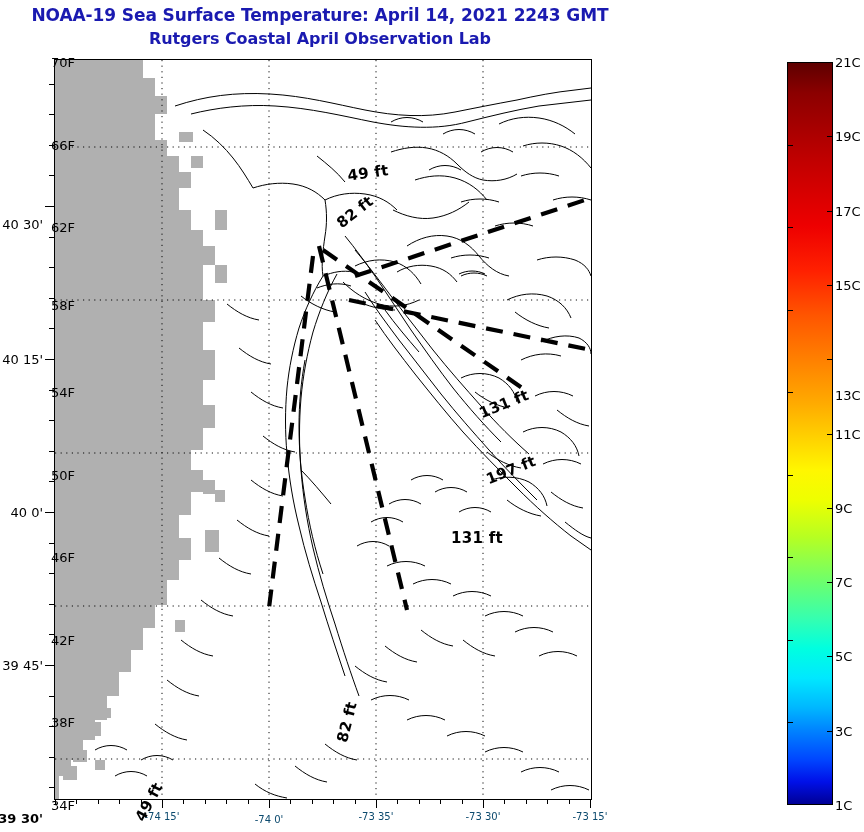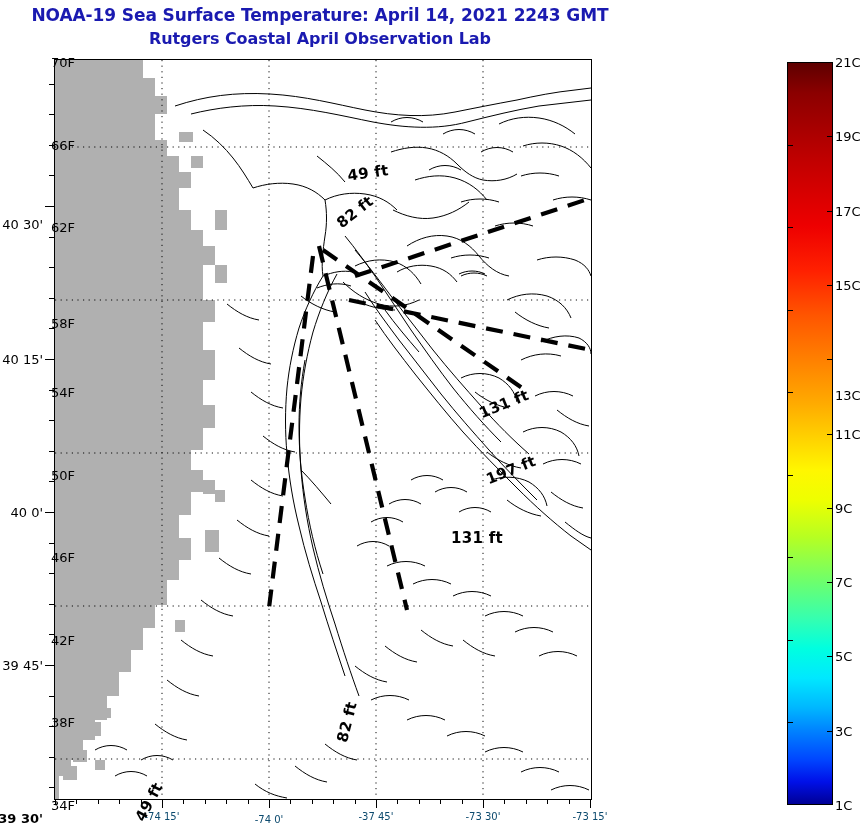--- a/index.html
+++ b/index.html
@@ -324,21 +324,21 @@
       <div class="tick tick-x" style="left: 440.2px; top: 799px;"></div>
       <div class="tick tick-x" style="left: 461.6px; top: 799px;"></div>
       <div class="tick tick-x major" style="left: 483px; top: 799px;"></div>
       <div class="tick tick-x" style="left: 504.4px; top: 799px;"></div>
       <div class="tick tick-x" style="left: 525.8px; top: 799px;"></div>
       <div class="tick tick-x" style="left: 547.2px; top: 799px;"></div>
       <div class="tick tick-x" style="left: 568.6px; top: 799px;"></div>
       <div class="tick tick-x major" style="left: 590px; top: 799px;"></div>
       <div class="xlabel" style="left: 162px; top: 811px;">-74 15'</div>
       <div class="xlabel" style="left: 269px; top: 814px;">-74 0'</div>
-      <div class="xlabel" style="left: 376px; top: 811px;">-37 45'</div>
+      <div class="xlabel" style="left: 376px; top: 811px;">-73 35'</div>
       <div class="xlabel" style="left: 483px; top: 811px;">-73 30'</div>
       <div class="xlabel" style="left: 590px; top: 811px;">-73 15'</div>
     </div>
 
   <div id="y-axis">
       <div class="tick tick-y" style="left: 49px; top: 83.6px;"></div>
       <div class="tick tick-y" style="left: 49px; top: 114.2px;"></div>
       <div class="tick tick-y" style="left: 49px; top: 144.8px;"></div>
       <div class="tick tick-y" style="left: 49px; top: 175.4px;"></div>
       <div class="tick tick-y major" style="left: 45px; top: 206px;"></div>
@@ -380,21 +380,21 @@
 
   <div id="colorbar-wrap">
     <div id="colorbar"></div>
   </div>
   <div id="cb-labels">
       <div class="cb-lab-f" style="top: 62px;">70F</div>
       <div class="cb-lab-f" style="top: 144.556px;">66F</div>
       <div class="cb-tick" style="left: 787px; top: 144.556px; position: absolute;"></div>
       <div class="cb-lab-f" style="top: 227.111px;">62F</div>
       <div class="cb-tick" style="left: 787px; top: 227.111px; position: absolute;"></div>
-      <div class="cb-lab-f" style="top: 323px;">58F</div>
+      <div class="cb-lab-f" style="top: 305px;">58F</div>
       <div class="cb-tick" style="left: 787px; top: 309.667px; position: absolute;"></div>
       <div class="cb-lab-f" style="top: 392.222px;">54F</div>
       <div class="cb-tick" style="left: 787px; top: 392.222px; position: absolute;"></div>
       <div class="cb-lab-f" style="top: 474.778px;">50F</div>
       <div class="cb-tick" style="left: 787px; top: 474.778px; position: absolute;"></div>
       <div class="cb-lab-f" style="top: 557.333px;">46F</div>
       <div class="cb-tick" style="left: 787px; top: 557.333px; position: absolute;"></div>
       <div class="cb-lab-f" style="top: 639.889px;">42F</div>
       <div class="cb-tick" style="left: 787px; top: 639.889px; position: absolute;"></div>
       <div class="cb-lab-f" style="top: 722.444px;">38F</div>

